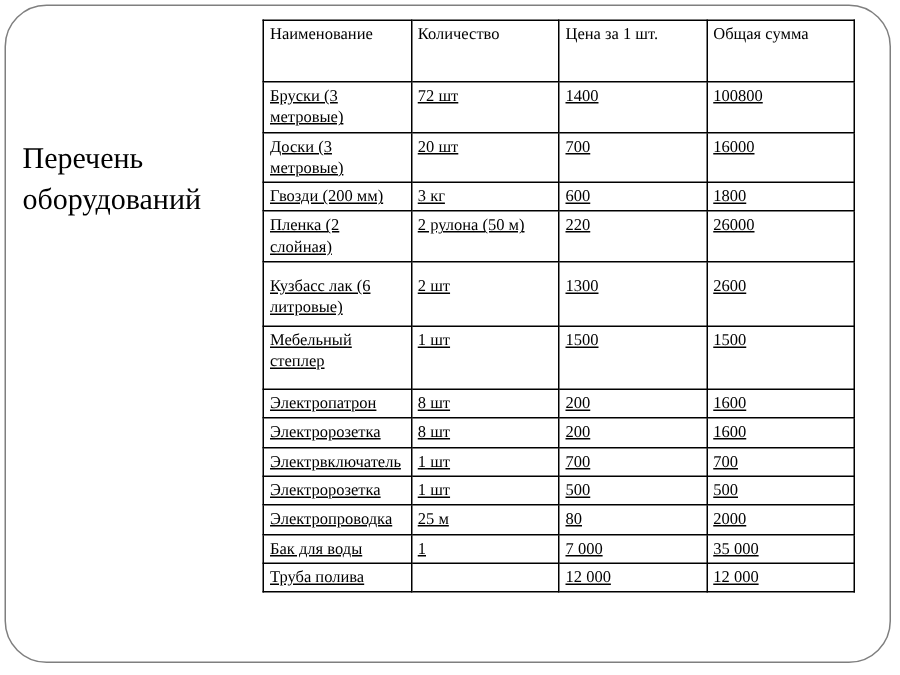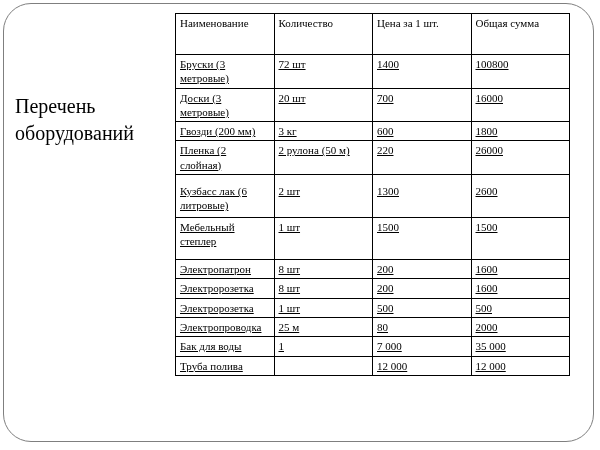--- a/index.html
+++ b/index.html
@@ -128,20 +128,26 @@
           <td>200</td>
           <td>1600</td>
         </tr>
         <tr>
           <td>Электророзетка</td>
           <td>8 шт</td>
           <td>200</td>
           <td>1600</td>
         </tr>
         <tr>
+          <td>Электрвключатель</td>
+          <td>1 шт</td>
+          <td>700</td>
+          <td>700</td>
+        </tr>
+        <tr>
           <td>Электророзетка</td>
           <td>1 шт</td>
           <td>500</td>
           <td>500</td>
         </tr>
         <tr>
           <td>Электропроводка</td>
           <td>25 м</td>
           <td>80</td>
           <td>2000</td>

